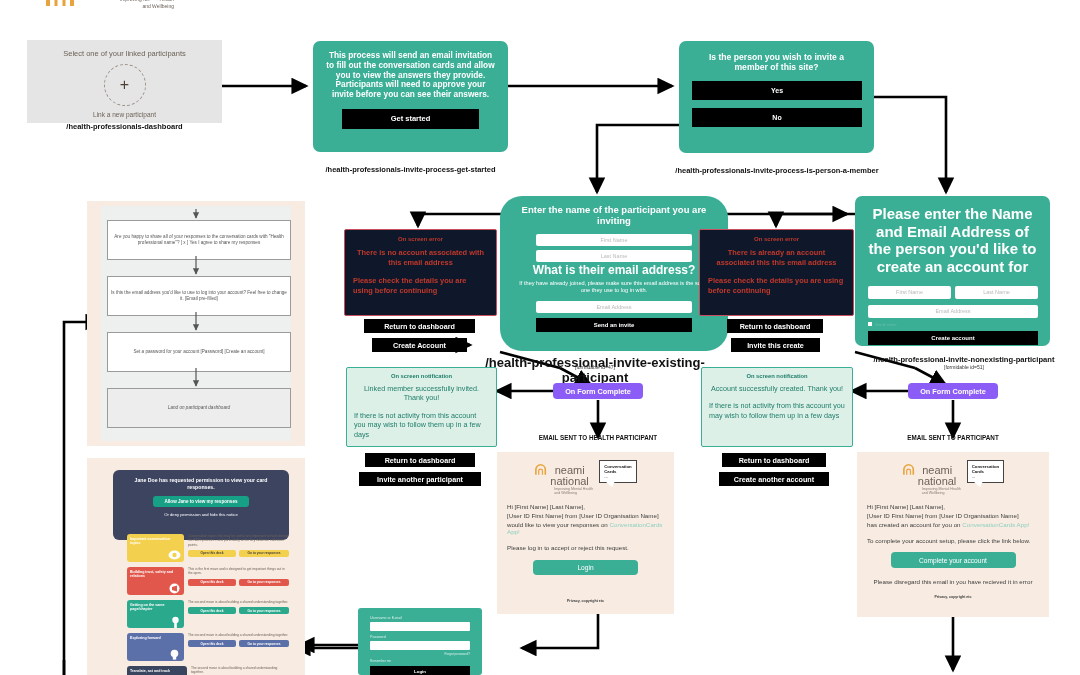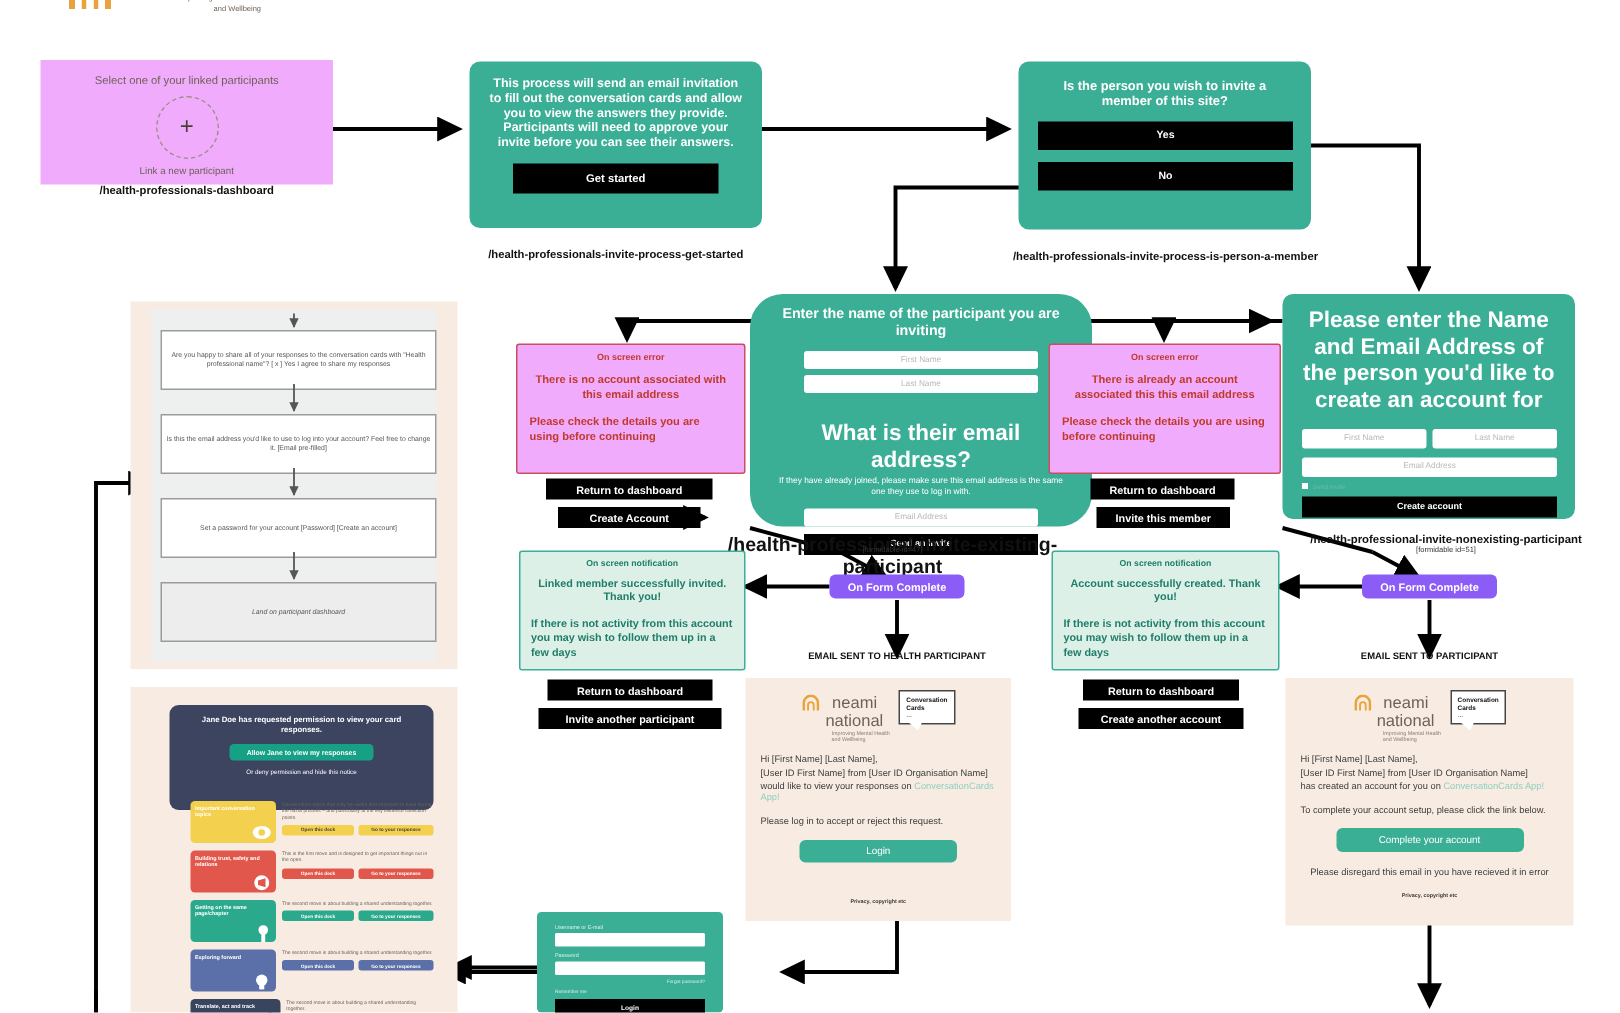--- a/index.html
+++ b/index.html
@@ -10,29 +10,29 @@
 
   
   .teal{background:#3bae96;border-radius:7px;color:#fff;text-align:center;}
   .teal .ttl{font-weight:bold;line-height:1.18;text-align:center;}
   .btn-black{background:#000;color:#fff;font-weight:bold;text-align:center;
              display:flex;align-items:center;justify-content:center;}
   .field{background:#fff;border-radius:2px;color:#b9b9b9;
          display:flex;align-items:center;justify-content:center;}
   .caption{font-weight:bold;text-align:center;color:#111;}
 
-  .pinkbox{background:#f0abfc;border:1px solid #c94f5e;border-radius:2px;color:#c0392b;}
+  .pinkbox{background:#0f172a;border:1px solid #c94f5e;border-radius:2px;color:#c0392b;}
   .pinkbox .hdr{text-align:center;font-weight:bold;}
   .pinkbox .ln{font-weight:bold;}
   .mintbox{background:#dcf0e8;border:1px solid #3bae96;border-radius:2px;color:#1f7d68;}
   .mintbox .hdr{text-align:center;font-weight:bold;}
-  .mintbox .ln{font-weight:bold;}
+  .mintbox .ln{font-weight:normal;}
   .redpill{background:#8b5cf6;border-radius:4px;color:#fff;font-weight:bold;
            display:flex;align-items:center;justify-content:center;}
-  .cream{background:#f0abfc;}
+  .cream{background:#e5e5e5;}
   .beige{background:#f8ece2;}
 
   
   .wfpanel{background:#f8ece2;}
   .wfinner{background:#eef0f0;}
   .wfbox{background:#fff;border:1px solid #9b9b9b;color:#555;
          display:flex;align-items:center;justify-content:center;text-align:center;
          line-height:1.35;padding:2px;}
   .wfbox.grey{background:#ededed;font-style:italic;}
 
@@ -148,21 +148,21 @@
     <div class="ttl" style="font-size:8.6px;">Is the person you wish to invite a member of this site?</div>
     <div class="btn-black" style="margin:9px auto 0;width:170px;height:19px;font-size:7px;">Yes</div>
     <div class="btn-black" style="margin:8px auto 0;width:170px;height:19px;font-size:7px;">No</div>
   </div>
   <div class="abs caption" style="left:648px;top:166px;width:258px;font-size:7.5px;">/health-professionals-invite-process-is-person-a-member</div>
 
   <div class="abs teal" style="left:500px;top:196px;width:228px;height:155px;padding:8px 16px 0;border-radius:22px;">
     <div class="ttl" style="font-size:9.5px;">Enter the name of the participant you are inviting</div>
     <div class="field" style="margin:8px auto 0;width:156px;height:12px;font-size:5.5px;">First Name</div>
     <div class="field" style="margin:4px auto 0;width:156px;height:12px;font-size:5.5px;">Last Name</div>
-    <div class="ttl" style="font-size:15px;margin-top:18px;">What is their email address?</div>
+    <div class="ttl" style="font-size:12px;margin-top:1px;">What is their email address?</div>
     <div style="font-size:5.6px;line-height:1.35;margin-top:2px;">If they have already joined, please make sure this email address is the same one they use to log in with.</div>
     <div class="field" style="margin:6px auto 0;width:156px;height:12px;font-size:5.5px;">Email Address</div>
     <div class="btn-black" style="margin:5px auto 0;width:156px;height:14px;font-size:6px;">Send an invite</div>
   </div>
   <div class="abs caption" style="left:480px;top:355px;width:230px;font-size:13px;">/health-professional-invite-existing-participant</div>
   <div class="abs" style="left:480px;top:364px;width:230px;text-align:center;font-size:5px;color:#333;">[formidable id=47]</div>
 
   <div class="abs teal" style="left:855px;top:196px;width:195px;height:150px;padding:9px 13px 0;">
     <div class="ttl" style="font-size:15px;">Please enter the Name and Email Address of the person you'd like to create an account for</div>
     <div style="display:flex;gap:4px;margin:10px auto 0;width:170px;">
@@ -186,21 +186,21 @@
   </div>
   <div class="abs btn-black" style="left:364px;top:319px;width:111px;height:14px;font-size:7.2px;">Return to dashboard</div>
   <div class="abs btn-black" style="left:372px;top:338px;width:95px;height:14px;font-size:7.2px;">Create Account</div>
 
   <div class="abs pinkbox" style="left:699px;top:229px;width:155px;height:87px;padding:6px 8px;">
     <div class="hdr" style="font-size:6px;">On screen error</div>
     <div class="ln" style="font-size:7.4px;margin-top:6px;text-align:center;line-height:1.3;">There is already an account associated this this email address</div>
     <div class="ln" style="font-size:7.4px;margin-top:9px;line-height:1.3;">Please check the details you are using before continuing</div>
   </div>
   <div class="abs btn-black" style="left:727px;top:319px;width:96px;height:14px;font-size:7.2px;">Return to dashboard</div>
-  <div class="abs btn-black" style="left:731px;top:338px;width:89px;height:14px;font-size:7.2px;">Invite this member</div>
+  <div class="abs btn-black" style="left:731px;top:338px;width:89px;height:14px;font-size:7.2px;">Invite this create</div>
 
   <div class="abs mintbox" style="left:346px;top:367px;width:151px;height:80px;padding:5px 7px;">
     <div class="hdr" style="font-size:5.8px;">On screen notification</div>
     <div class="ln" style="font-size:7.2px;margin-top:5px;text-align:center;line-height:1.3;">Linked member successfully invited. Thank you!</div>
     <div class="ln" style="font-size:7.2px;margin-top:8px;line-height:1.35;">If there is not activity from this account you may wish to follow them up in a few days</div>
   </div>
   <div class="abs btn-black" style="left:365px;top:453px;width:110px;height:14px;font-size:7.2px;">Return to dashboard</div>
   <div class="abs btn-black" style="left:359px;top:472px;width:122px;height:14px;font-size:7.2px;">Invite another participant</div>
 
   <div class="abs mintbox" style="left:701px;top:367px;width:152px;height:80px;padding:5px 7px;">

